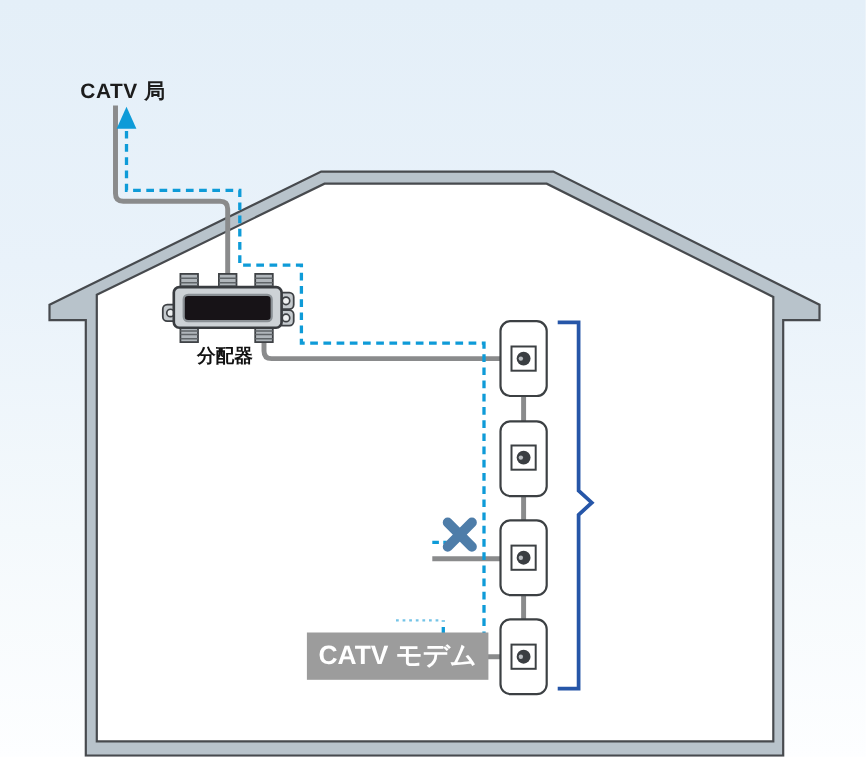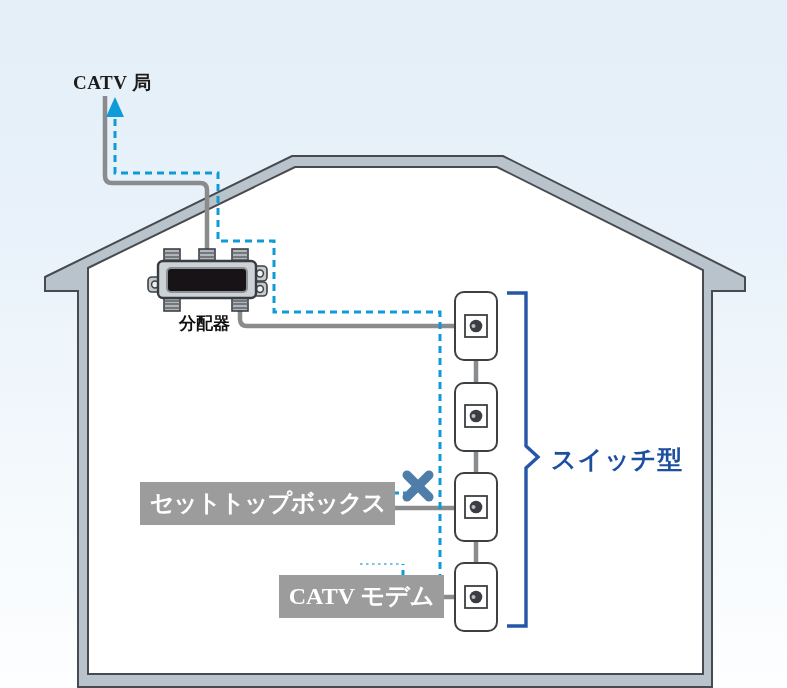--- a/index.html
+++ b/index.html
@@ -1,19 +1,19 @@
 <!DOCTYPE html>
 <html><head>
 <meta charset="utf-8">
 <style>
   html,body { margin:0; padding:0; }
   .stage {
     position:relative; width:787px; height:688px; overflow:hidden;
     background: linear-gradient(180deg, #e4eff8 0%, #e9f2fa 35%, #f4f9fc 70%, #fdfeff 100%);
-    font-family:Liberation Serif, serif;
+    font-family:Liberation Sans, sans-serif;
   }
   .stage svg { position:absolute; left:0; top:0; }
   .lbl { position:absolute; white-space:nowrap; }
   .lbl-catv-office { left:73px; top:70px; font-size:19px; font-weight:bold; color:#1c1c1c; letter-spacing:0.5px; }
   .lbl-splitter   { left:179px; top:312px; font-size:17px; font-weight:bold; color:#111;text-align:right; }
   .node-label {
     position:absolute; background:#9c9c9c; color:#ffffff; font-weight:bold;
     text-align:center; overflow:hidden;
   }
   .node-settop { left:140px; top:482px; width:255px; height:43px; line-height:43px; font-size:24px; letter-spacing:-1px; }
@@ -110,16 +110,14 @@
     <g stroke="#4e7da9" stroke-width="9" stroke-linecap="round">
       <line x1="407" y1="475" x2="429" y2="497"></line>
       <line x1="429" y1="475" x2="407" y2="497"></line>
     </g>
 
     <path d="M507,293 L526,293 L526,446 L538,457 L526,468 L526,626 L507,626" fill="none" stroke="#2656a8" stroke-width="3.4" stroke-linejoin="miter"></path>
   </svg>
 
   <div class="lbl lbl-catv-office">CATV 局</div>
   <div class="lbl lbl-splitter">分配器</div>
-  <div class="node-label node-settop">セットトップボックス</div>
   <div class="node-label node-modem">CATV モデム</div>
-  <div class="lbl lbl-switch">スイッチ型</div>
 </div>
 
 </body></html>

